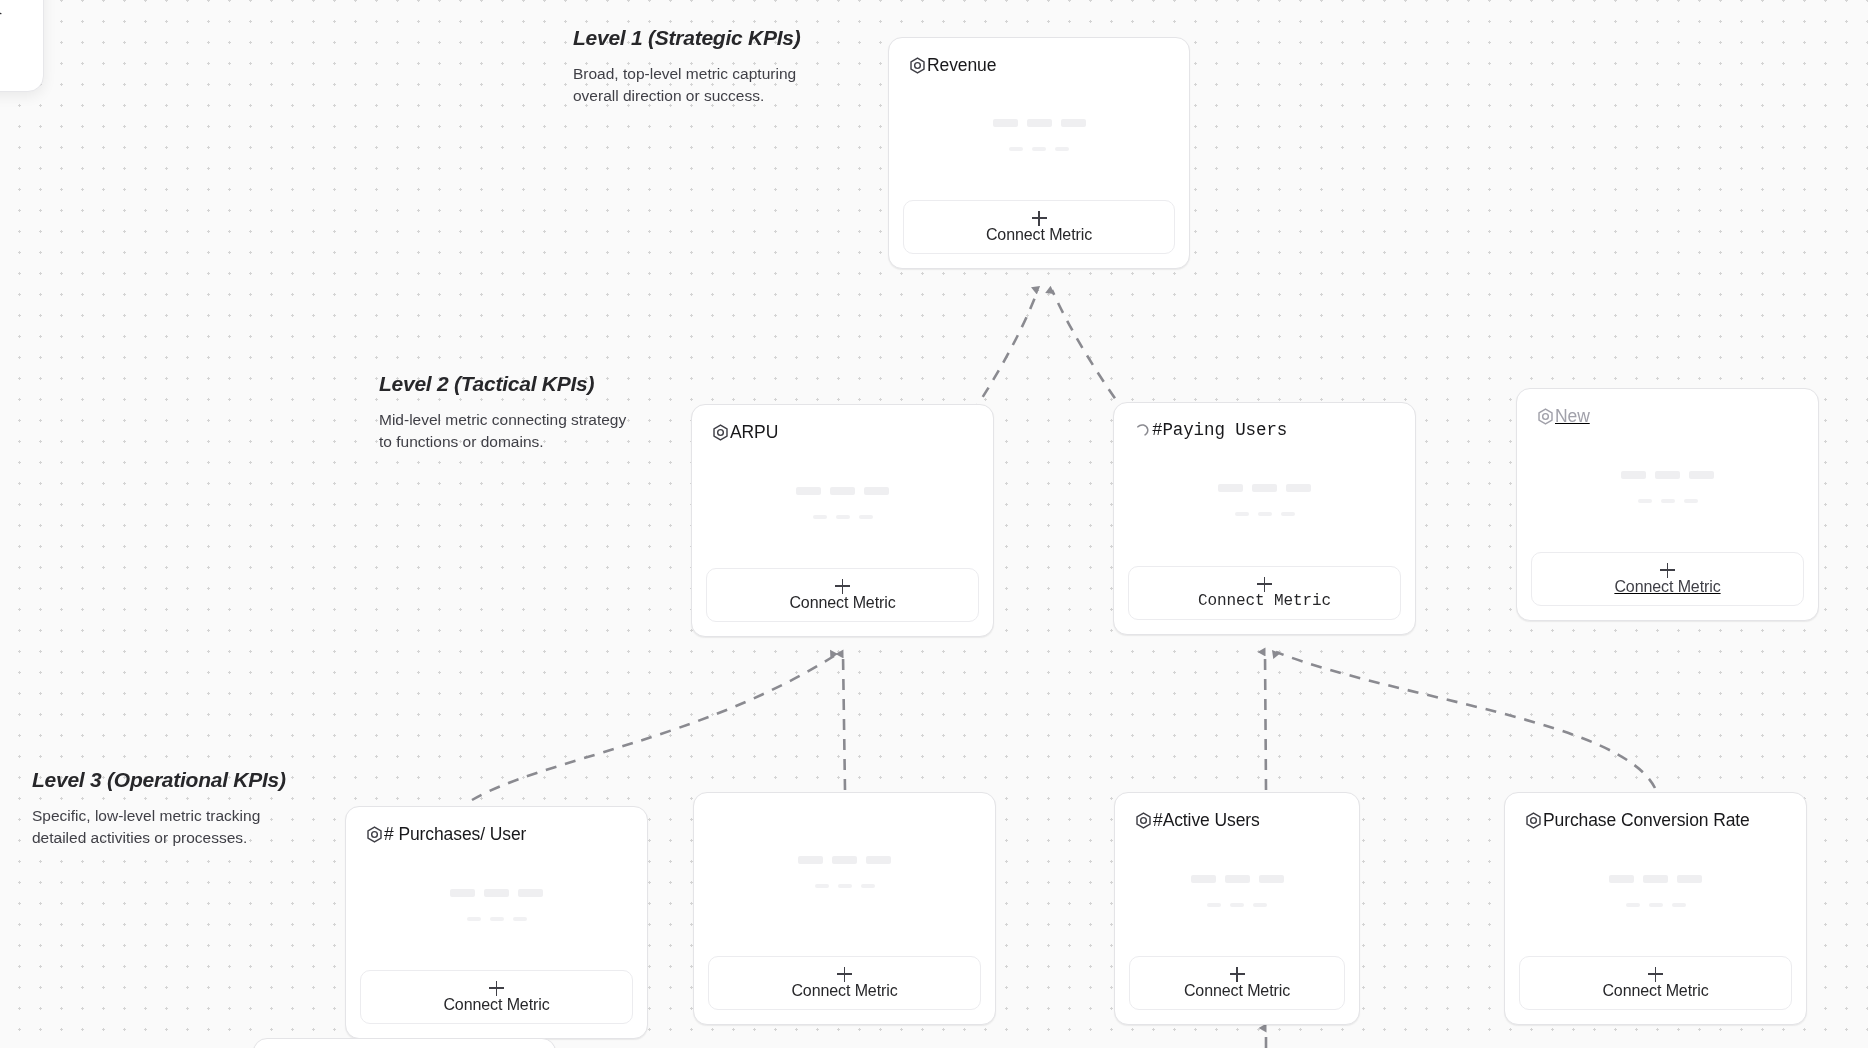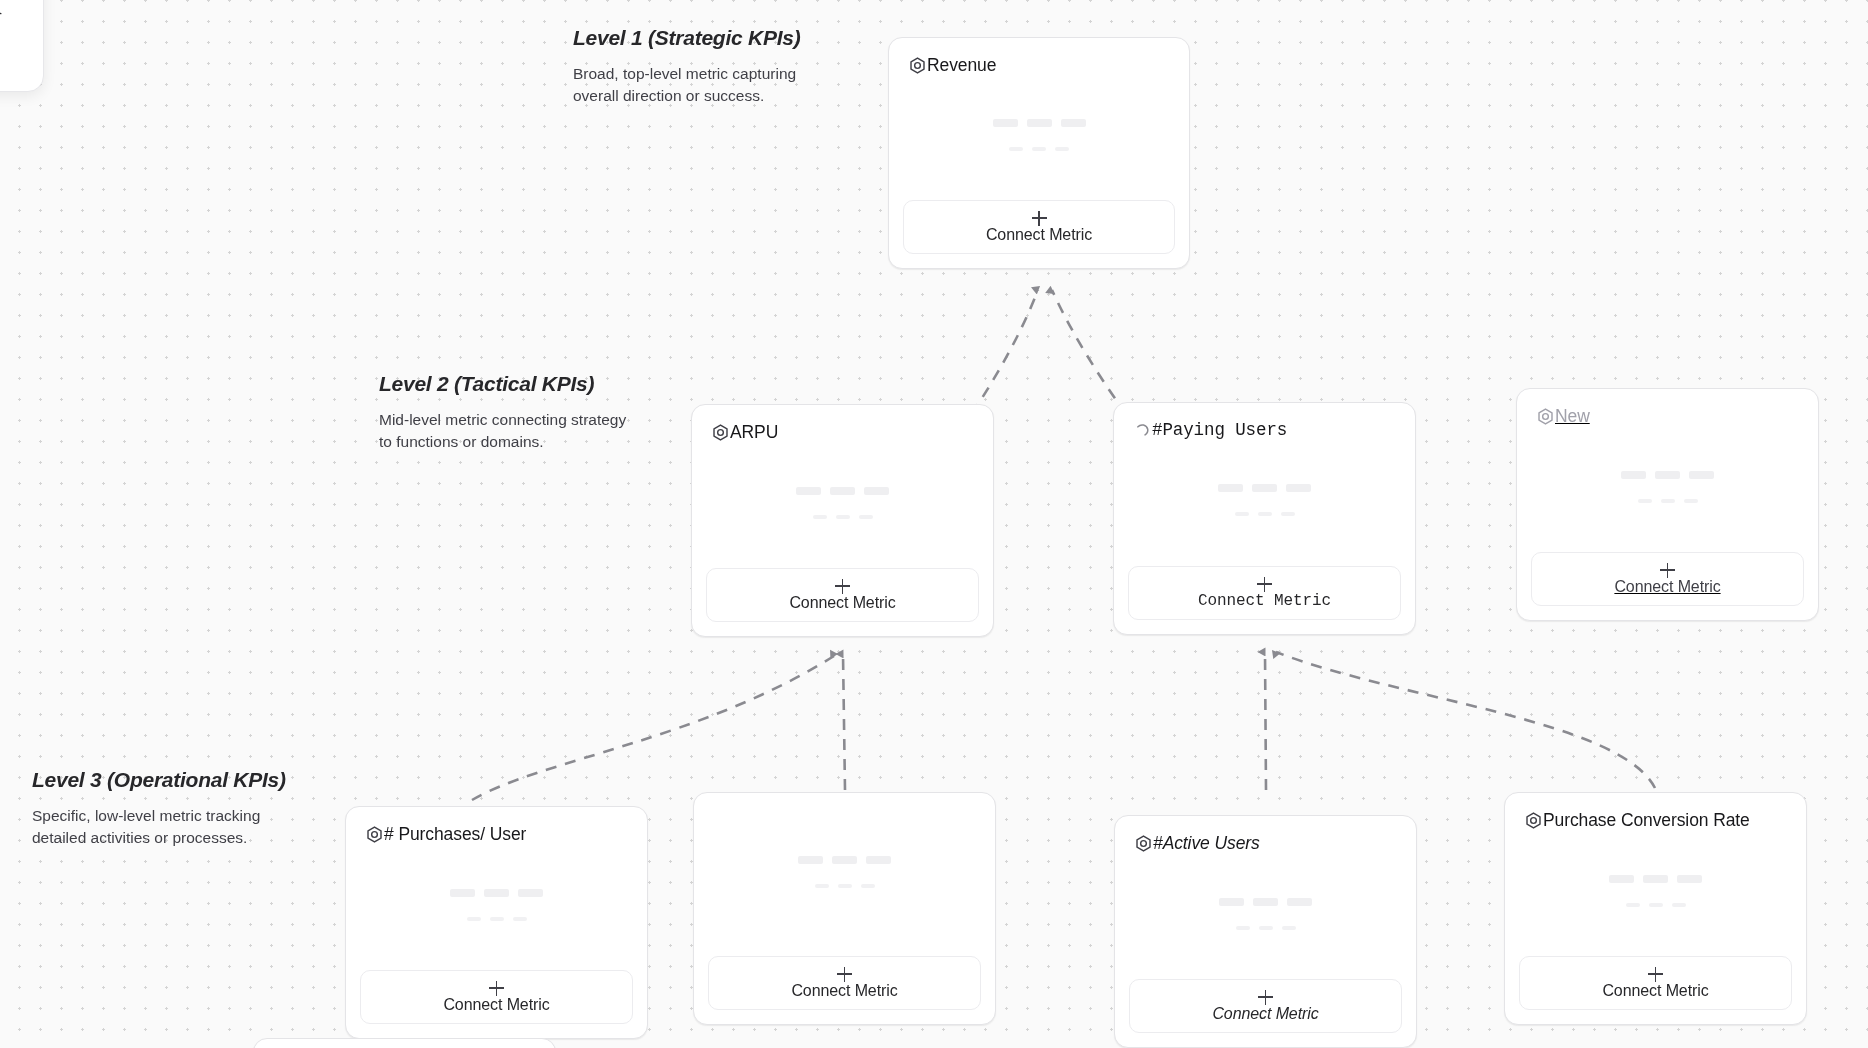--- a/index.html
+++ b/index.html
@@ -358,21 +358,21 @@
         <span class="sk tiny"></span>
         <span class="sk tiny"></span>
       </div>
     </div>
     <div class="connect-btn">
       <span class="plus-icon"></span>
       <span class="connect-label">Connect Metric</span>
     </div>
   </div>
 
-  <div class="card" style="left:1114px; top:815px; width:303px; height:233px;font-style:italic;">
+  <div class="card" style="left:1114px; top:792px; width:246px; height:233px;">
     <div class="card-head">
       <span class="card-icon">
         <svg viewBox="0 0 24 24" fill="none" stroke="currentColor" stroke-width="1.8" stroke-linecap="round" stroke-linejoin="round">
           <path d="M12 2.6 L20.2 7.3 V16.7 L12 21.4 L3.8 16.7 V7.3 Z"></path>
           <circle cx="12" cy="12" r="3.6"></circle>
         </svg>
       </span>
       <span class="card-title">#Active Users</span>
     </div>
     <div class="card-body">

